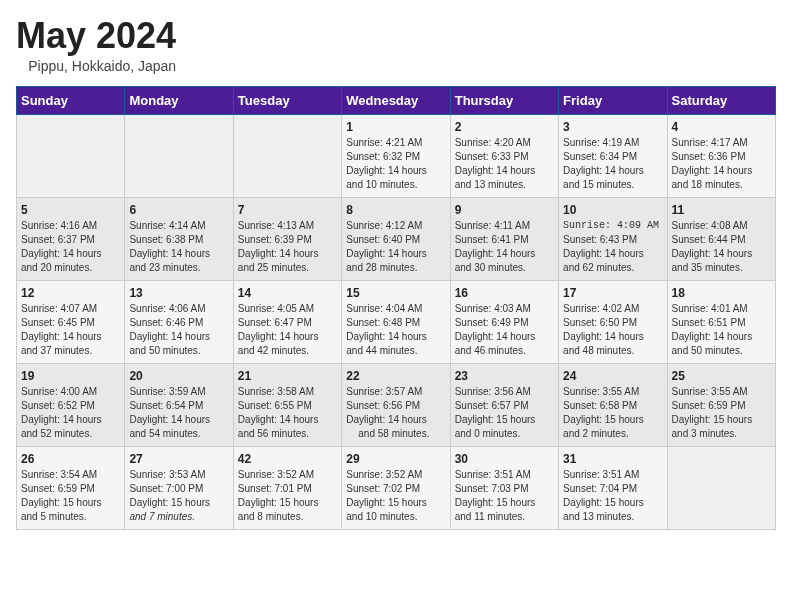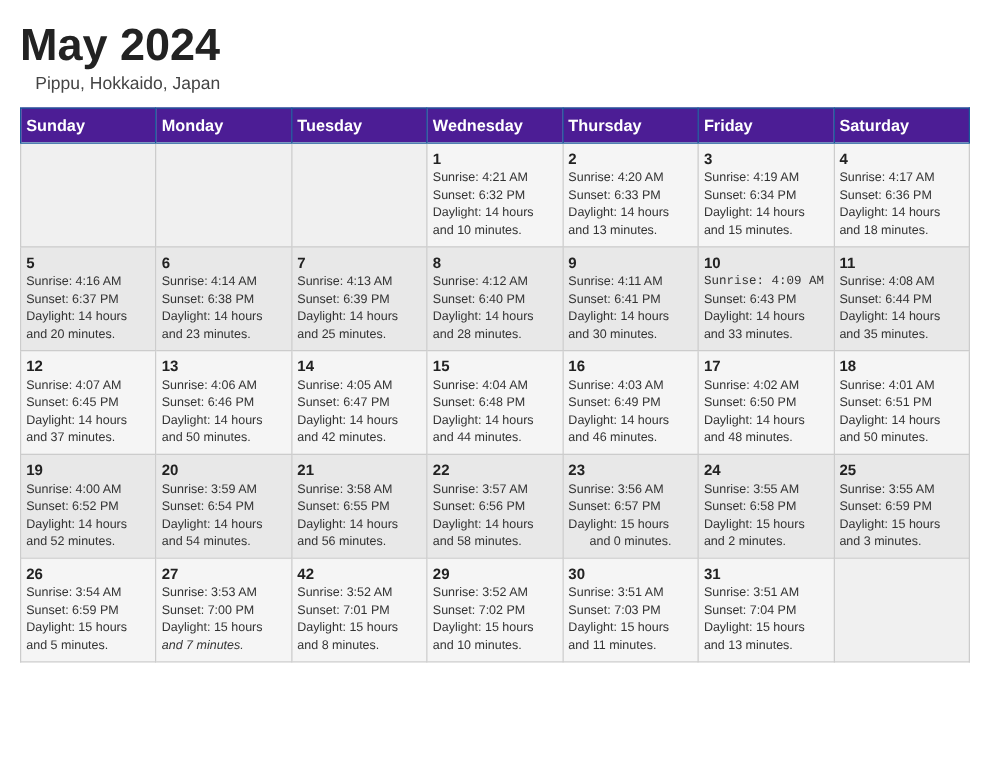--- a/index.html
+++ b/index.html
@@ -189,21 +189,21 @@
           <span class="cell-text" style="display: block;">Sunrise: 4:11 AM</span>
           <span class="cell-text" style="display: block;">Sunset: 6:41 PM</span>
           <span class="cell-text" style="display: block;">Daylight: 14 hours</span>
           <span class="cell-text" style="display: block;">and 30 minutes.</span>
         </td>
         <td>
           <span class="day-num">10</span>
           <span class="cell-text" style="display: block; font-family: Liberation Mono, monospace;">Sunrise: 4:09 AM</span>
           <span class="cell-text" style="display: block;">Sunset: 6:43 PM</span>
           <span class="cell-text" style="display: block;">Daylight: 14 hours</span>
-          <span class="cell-text" style="display: block;">and 33 minutes.</span>
+          <span class="cell-text" style="display: block;">and 62 minutes.</span>
         </td>
         <td>
           <span class="day-num">11</span>
           <span class="cell-text" style="display: block;">Sunrise: 4:08 AM</span>
           <span class="cell-text" style="display: block;">Sunset: 6:44 PM</span>
           <span class="cell-text" style="display: block;">Daylight: 14 hours</span>
           <span class="cell-text" style="display: block;">and 35 minutes.</span>
         </td>
       </tr>
       <tr>
@@ -277,28 +277,28 @@
           <span class="cell-text" style="display: block;">Sunrise: 3:58 AM</span>
           <span class="cell-text" style="display: block;">Sunset: 6:55 PM</span>
           <span class="cell-text" style="display: block;">Daylight: 14 hours</span>
           <span class="cell-text" style="display: block;">and 56 minutes.</span>
         </td>
         <td>
           <span class="day-num">22</span>
           <span class="cell-text" style="display: block;">Sunrise: 3:57 AM</span>
           <span class="cell-text" style="display: block;">Sunset: 6:56 PM</span>
           <span class="cell-text" style="display: block;">Daylight: 14 hours</span>
-          <span class="cell-text" style="display: block;">and 58 minutes.</span>
+          <span class="cell-text" style="display: block; margin-left: 12px;">and 58 minutes.</span>
         </td>
         <td>
           <span class="day-num">23</span>
           <span class="cell-text" style="display: block;">Sunrise: 3:56 AM</span>
           <span class="cell-text" style="display: block;">Sunset: 6:57 PM</span>
           <span class="cell-text" style="display: block;">Daylight: 15 hours</span>
-          <span class="cell-text" style="display: block; text-align: center;">and 0 minutes.</span>
+          <span class="cell-text" style="display: block;">and 0 minutes.</span>
         </td>
         <td>
           <span class="day-num">24</span>
           <span class="cell-text" style="display: block;">Sunrise: 3:55 AM</span>
           <span class="cell-text" style="display: block;">Sunset: 6:58 PM</span>
           <span class="cell-text" style="display: block;">Daylight: 15 hours</span>
           <span class="cell-text" style="display: block;">and 2 minutes.</span>
         </td>
         <td>
           <span class="day-num">25</span>

